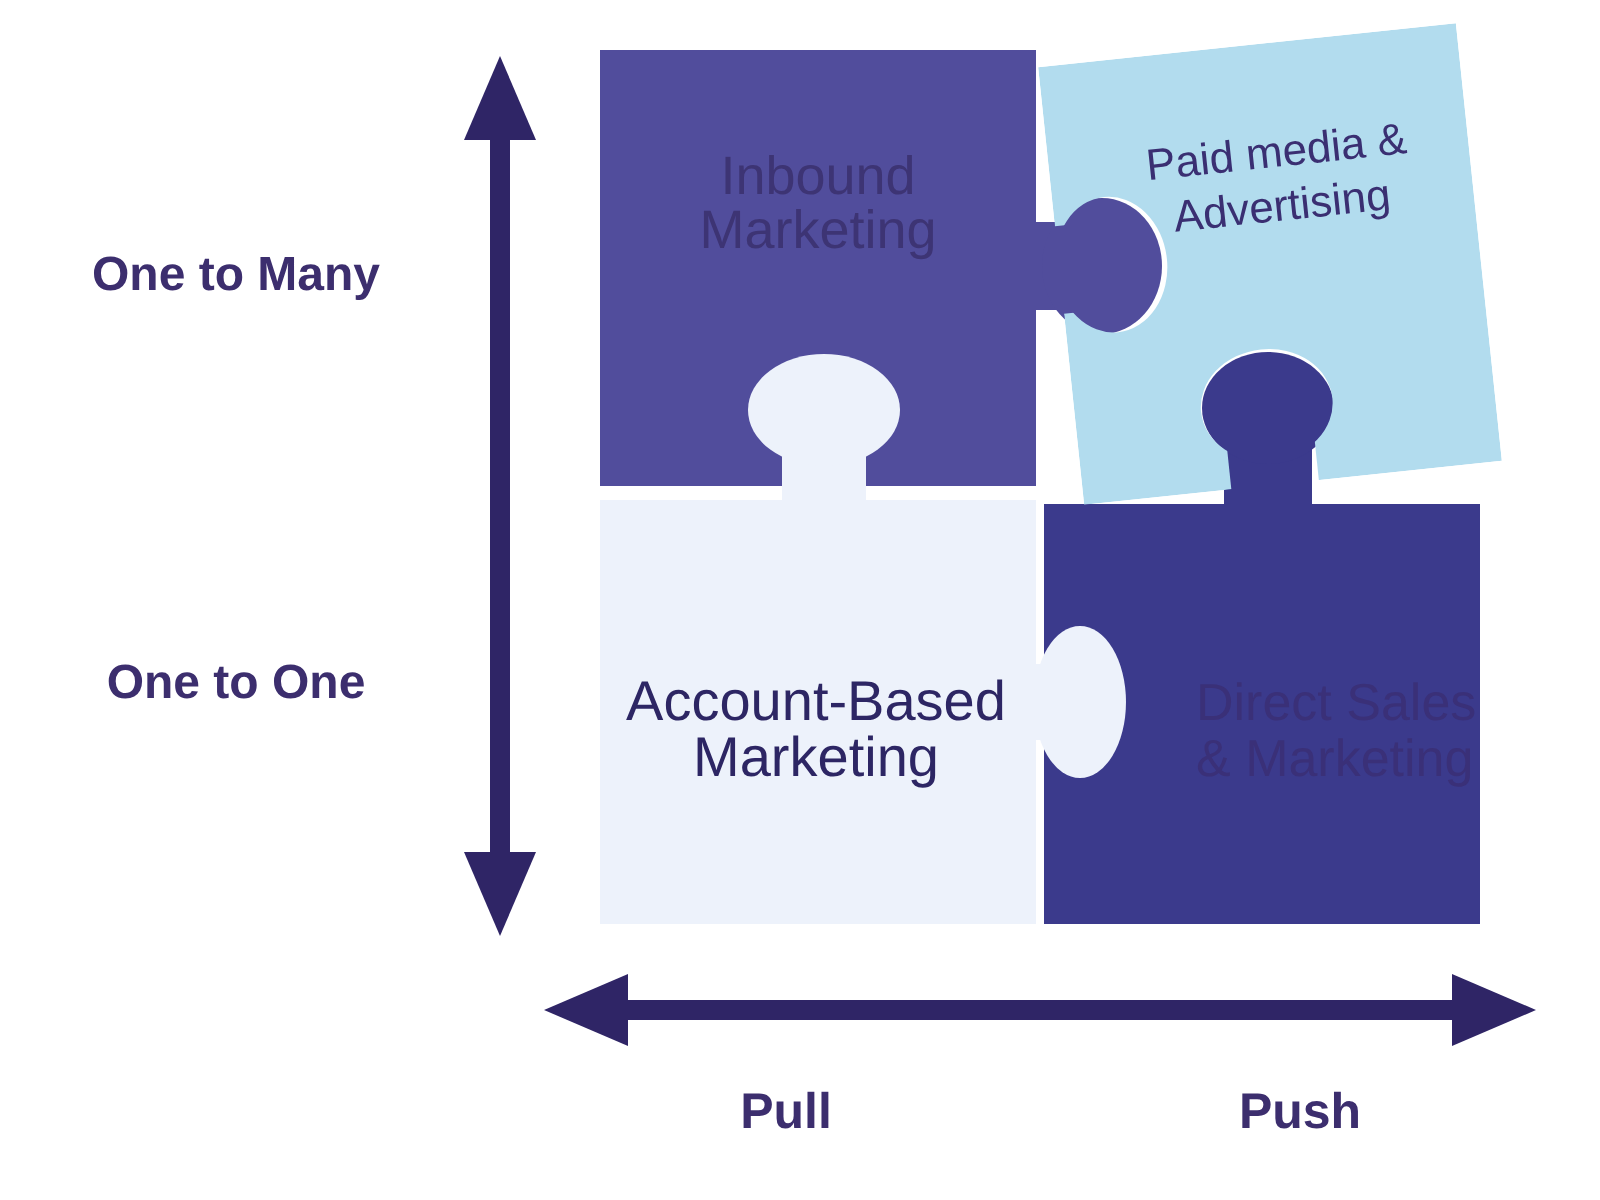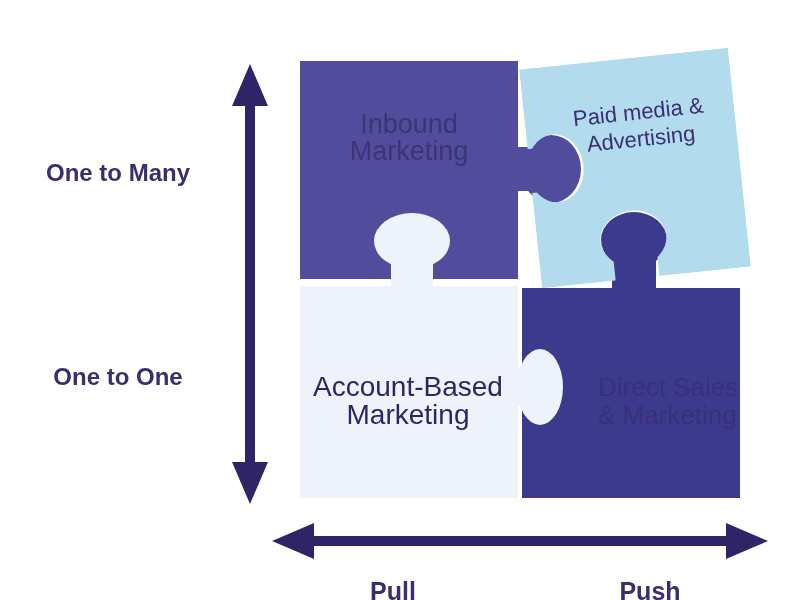--- a/index.html
+++ b/index.html
@@ -8,21 +8,20 @@
     width: 800px;
     height: 600px;
     background: #ffffff;
     overflow: hidden;
     font-family: "Liberation Sans", sans-serif;
   }
   .stage {
     position: relative;
     width: 800px;
     height: 420px;
-    margin-top: 36px;
   }
   svg text {
     font-family: "Liberation Sans", sans-serif;
   }
   .piece-label { font-weight: 400; }
   .axis-label  { font-weight: 600; }
 </style>
 </head>
 <body>
 

